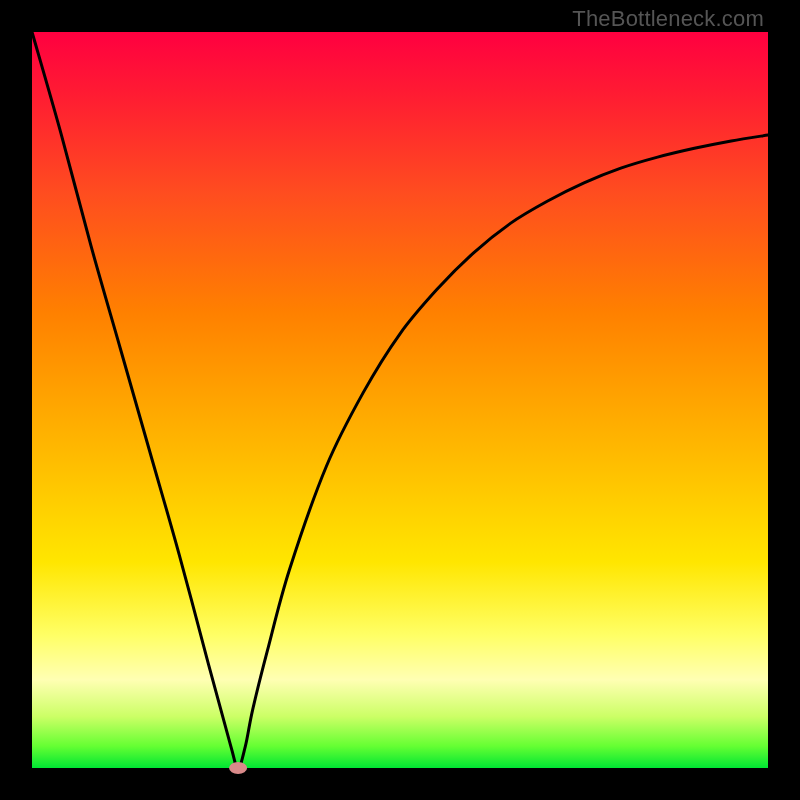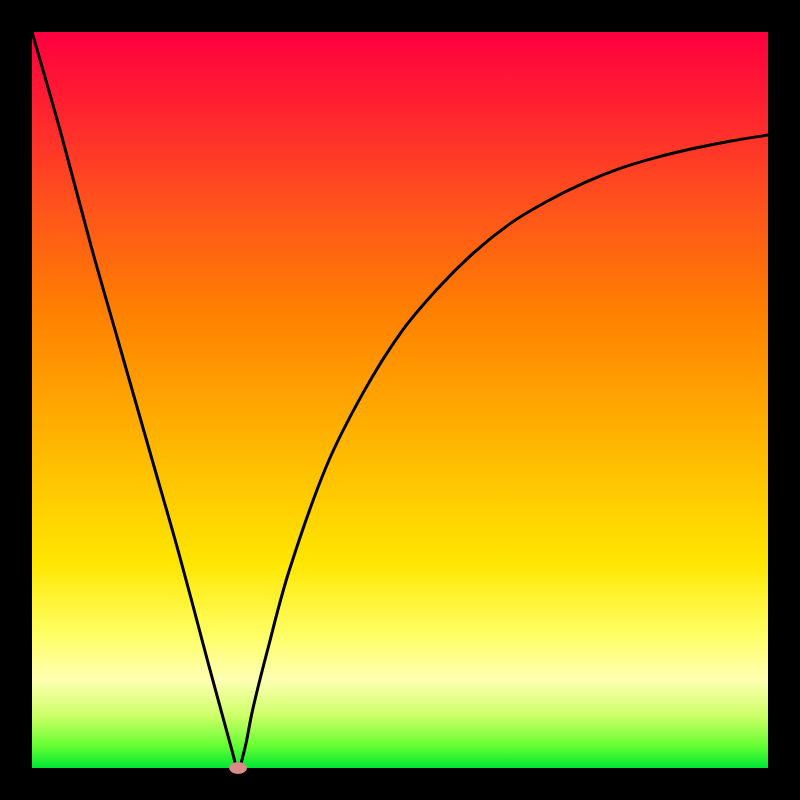--- a/index.html
+++ b/index.html
@@ -55,19 +55,20 @@
     top: 0;
     width: 736px;
     height: 736px;
     overflow: visible;
   }
 </style>
 </head>
 <body>
 
 <div class="frame">
+  <div class="watermark">TheBottleneck.com</div>
   <div class="plot-area">
     <svg class="curve" viewBox="0 0 736 736" preserveAspectRatio="none">
       <path id="curve-path" fill="none" stroke="#000" stroke-width="3" stroke-linejoin="round" stroke-linecap="round" d="M 0 0 C 4.906666666666667 17.17333333333333, 19.626666666666665 67.46666666666661, 29.44 103.03999999999996 C 39.25333333333334 138.61333333333332, 49.06666666666667 177.8666666666667, 58.88 213.44000000000005 C 68.69333333333333 249.0133333333334, 78.50666666666666 282.1333333333334, 88.32 316.48 C 98.13333333333333 350.82666666666665, 107.94666666666667 385.17333333333335, 117.76 419.52 C 127.57333333333334 453.8666666666666, 137.38666666666668 486.9866666666666, 147.20000000000002 522.56 C 157.01333333333335 558.1333333333333, 168.0533333333333 601.0666666666667, 176.64 632.96 C 185.22666666666666 664.8533333333334, 193.81333333333336 696.7466666666667, 198.72000000000003 713.92 C 203.6266666666667 731.0933333333332, 203.6266666666667 736, 206.08 736 C 208.53333333333333 736, 210.98666666666668 723.7333333333333, 213.44 713.92 C 215.89333333333332 704.1066666666666, 217.11999999999998 693.0666666666666, 220.79999999999998 677.12 C 224.48 661.1733333333334, 229.38666666666668 641.5466666666666, 235.52 618.24 C 241.65333333333334 594.9333333333334, 247.78666666666663 567.9466666666666, 257.59999999999997 537.28 C 267.4133333333333 506.6133333333333, 282.1333333333334 463.68, 294.40000000000003 434.24 C 306.6666666666667 404.8, 318.93333333333334 382.71999999999997, 331.2 360.64 C 343.46666666666664 338.56, 355.73333333333335 318.9333333333334, 368 301.76000000000005 C 380.26666666666665 284.5866666666667, 392.53333333333336 271.0933333333333, 404.8 257.59999999999997 C 417.06666666666666 244.10666666666663, 429.3333333333333 231.84000000000006, 441.59999999999997 220.80000000000007 C 453.8666666666666 209.76000000000008, 466.1333333333334 199.9466666666667, 478.40000000000003 191.36 C 490.6666666666667 182.77333333333334, 502.9333333333333 176.02666666666664, 515.1999999999999 169.27999999999997 C 527.4666666666666 162.5333333333333, 539.7333333333333 156.39999999999998, 552 150.88 C 564.2666666666667 145.36, 576.5333333333334 140.4533333333334, 588.8000000000001 136.16000000000008 C 601.0666666666667 131.86666666666676, 613.3333333333334 128.43200000000004, 625.6 125.12 C 637.8666666666667 121.80799999999998, 650.1333333333333 118.98666666666657, 662.4 116.2879999999999 C 674.6666666666666 113.58933333333323, 686.9333333333333 111.13599999999998, 699.1999999999999 108.928 C 711.4666666666666 106.72000000000001, 729.8666666666667 104.0213333333333, 736 103.03999999999996"></path>
       <ellipse id="min-marker" rx="9" ry="6" fill="#d98a8a" stroke="none" cx="206.08" cy="736"></ellipse>
     </svg>
   </div>
 </div>
 
 </body></html>

